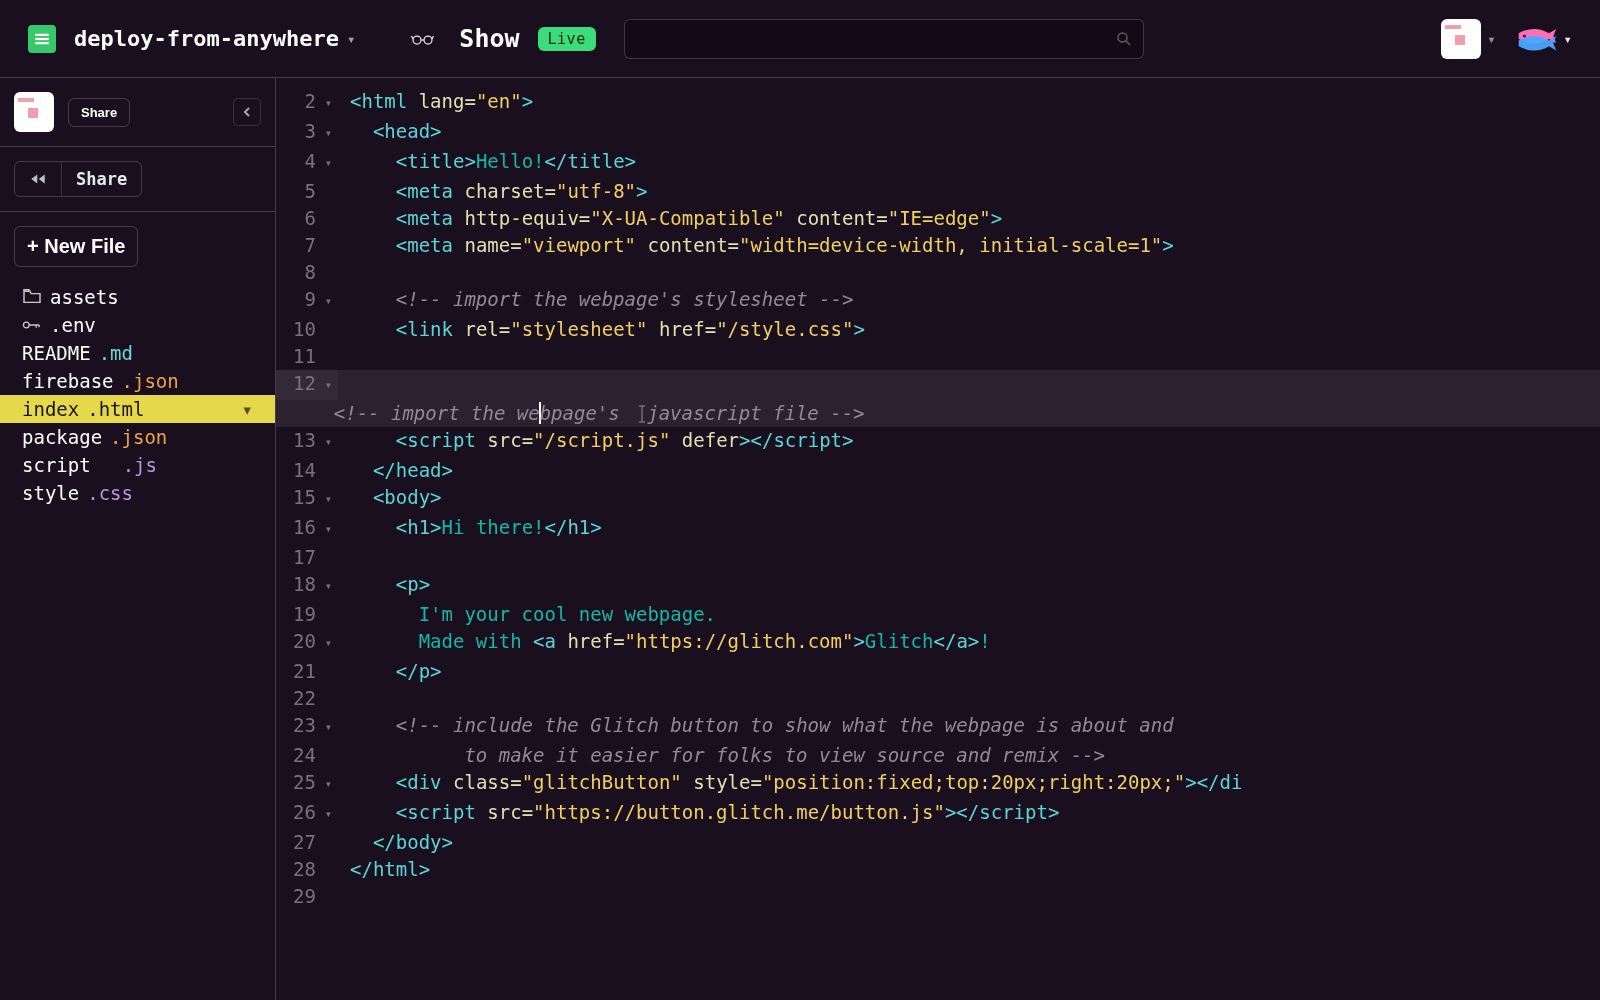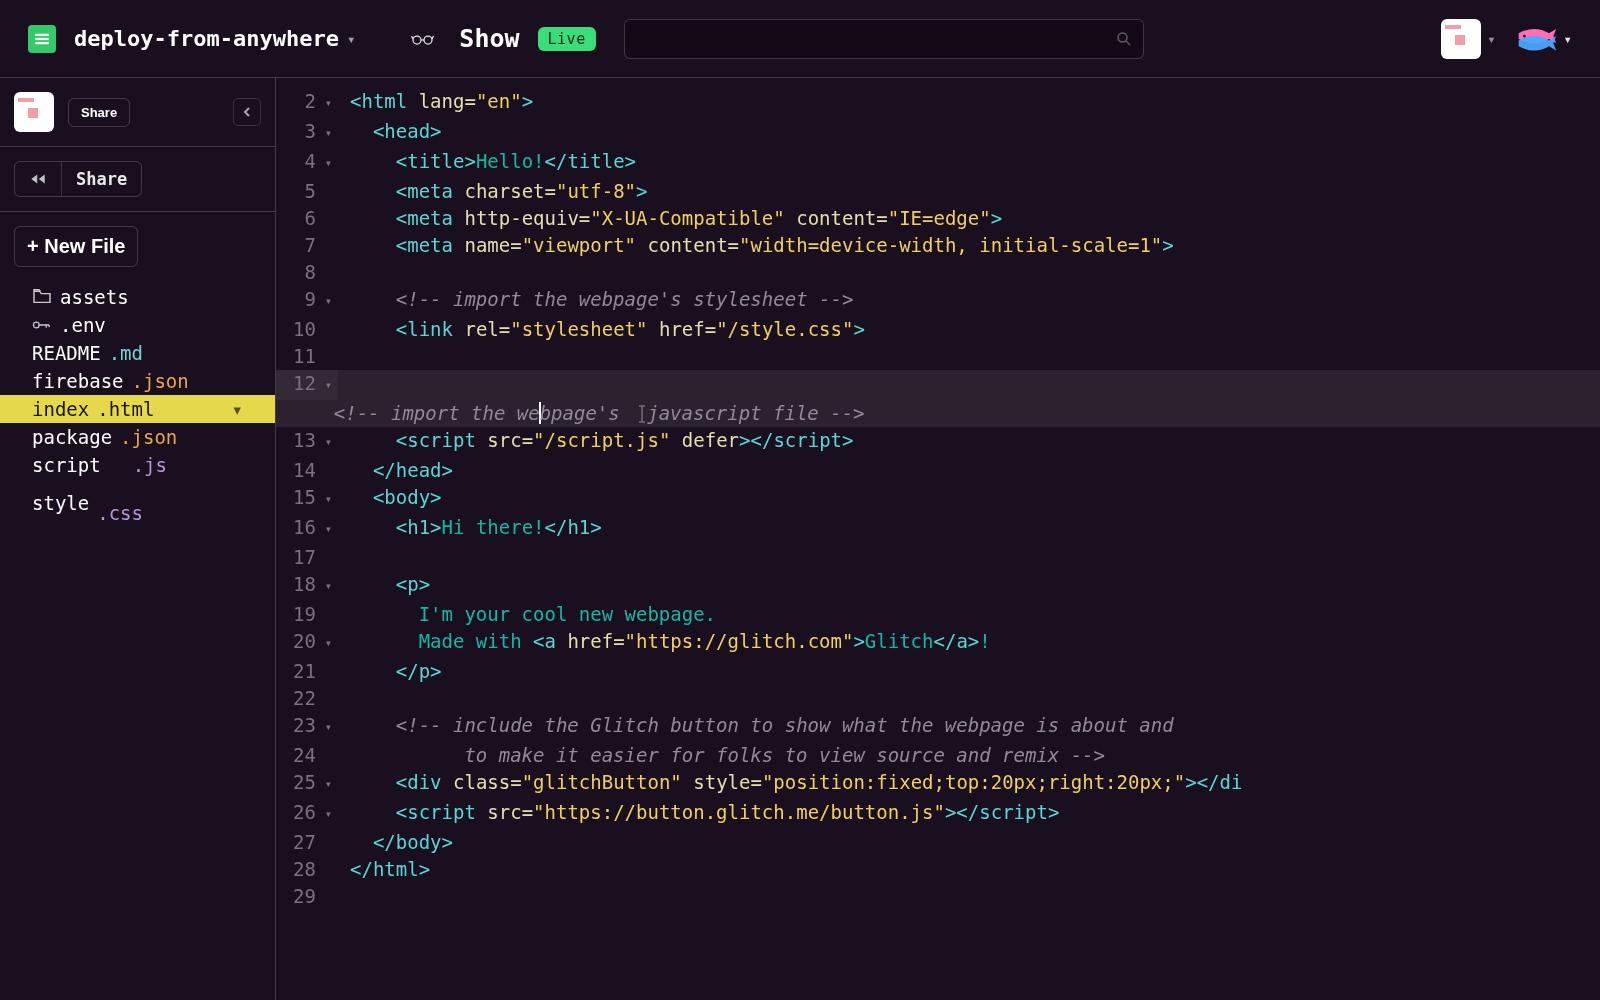--- a/index.html
+++ b/index.html
@@ -118,33 +118,33 @@
   .status-pill .label{font-size:17px;font-weight:600;}
   .side-files{padding:14px 0 0 0;}
   .new-file{
     margin:0 14px 16px 14px;display:inline-block;
     border:1px solid var(--border);border-radius:6px;color:#fff;
     padding:8px 12px;font-size:20px;font-weight:600;background:transparent;cursor:pointer;
   }
   .file-list{display:flex;flex-direction:column;font-size:19px;}
   .file-row{
     display:flex;align-items:center;gap:8px;
-    padding:3px 32px;cursor:pointer;white-space:nowrap;
+    padding:3px 22px;cursor:pointer;white-space:nowrap;
   }
   .file-row.active{background:var(--yellow);color:#1a1410;}
   .file-row.active .ext{color:#1a1410;}
   .file-row .file-icon{width:20px;text-align:center;opacity:.9;}
   .file-row .chev-right{margin-left:auto;opacity:.7;}
   .fname{color:#fff;}
   .file-row.active .fname{color:#1a1410;}
   .ext-md{color:var(--md);}
   .ext-json{color:var(--json);}
   .ext-html{color:var(--html);}
   .ext-js{color:var(--js);margin-left:24px;}
-  .ext-css{color:var(--css);margin-top:20px;}
+  .ext-css{color:var(--css);}
 
   
   .editor-wrap{flex:1;overflow:auto;position:relative;}
   .editor{
     font-size:19px;line-height:27px;
     padding:10px 0 40px 0;white-space:pre;
   }
   .code-line{display:flex;align-items:flex-start;}
   .code-line.hl{background:var(--highlight-line);flex-direction:column;}
   .gutter{

